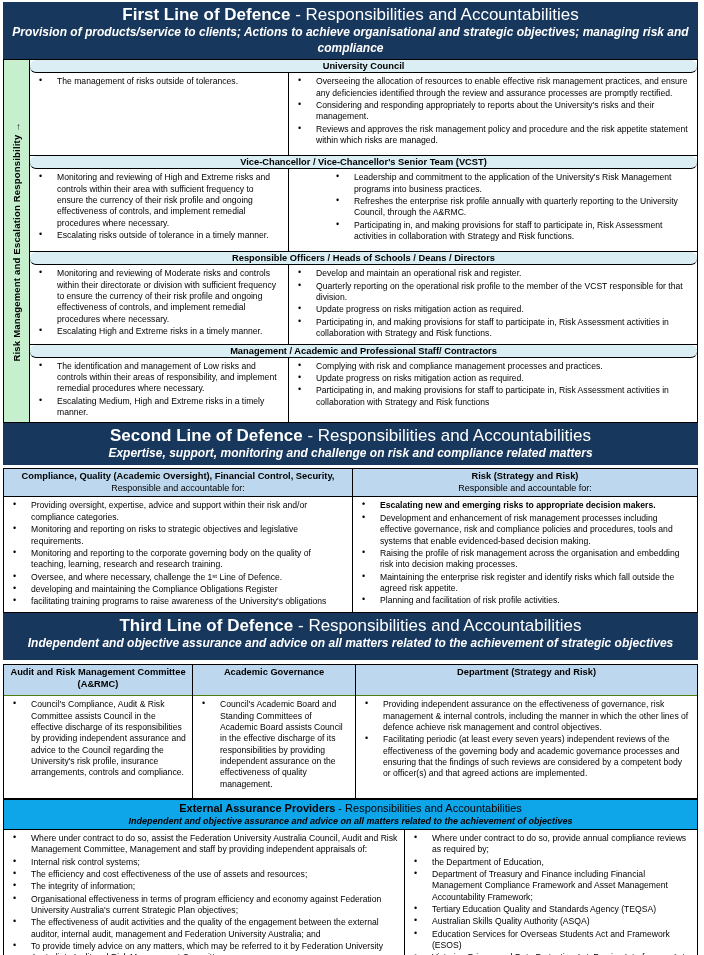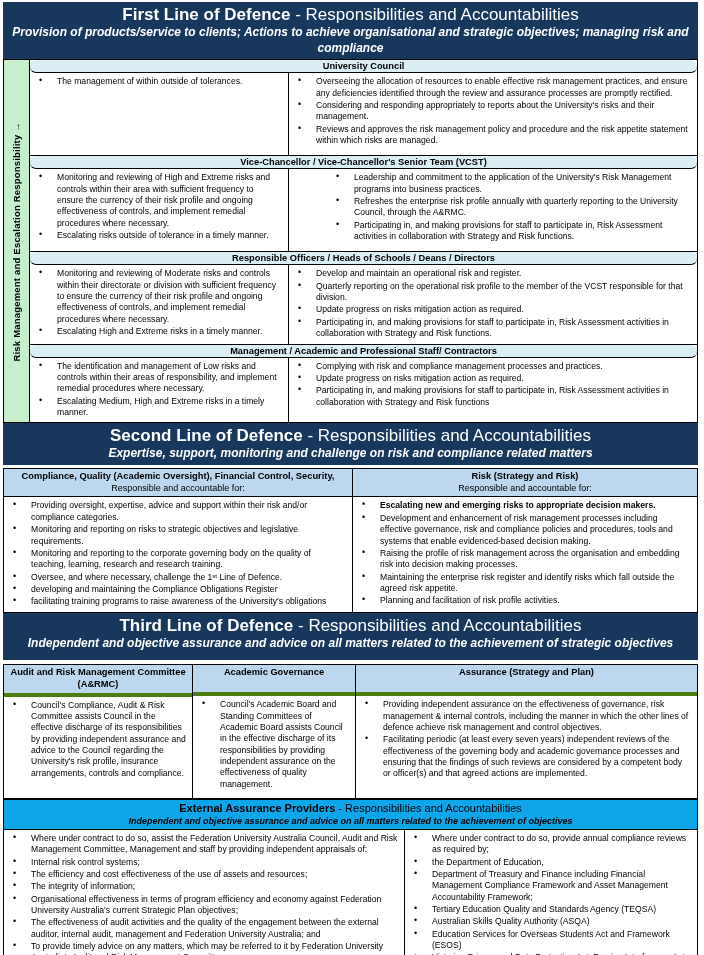--- a/index.html
+++ b/index.html
@@ -50,21 +50,21 @@
   .colhead2 { background:#BDD7EE; border-bottom:1px solid #000; text-align:center; padding:2px 6px 3px; }
   .colhead2 .h1 { font-weight:bold; font-size:9.3px; line-height:1.25; }
   .colhead2 .h2 { font-size:9px; line-height:1.2; }
 
   
   .t3 { display:flex; border:1px solid #000; margin-top:4px; min-height:135px; }
   .t3 .col { display:flex; flex-direction:column; }
   .t3 .c1 { width:189px; border-right:1px solid #000; }
   .t3 .c2 { width:163px; border-right:1px solid #000; }
   .t3 .c3 { flex:1; }
-  .colhead3 { background:#BDD7EE; border-bottom:4px solid #4d7c0f; text-align:center; font-weight:bold; font-size:9.3px; line-height:1.25; padding:2px 0; min-height:31px; }
+  .colhead3 { background:#BDD7EE; border-bottom:1px solid #4d7c0f; text-align:center; font-weight:bold; font-size:9.3px; line-height:1.25; padding:2px 0; min-height:31px; }
 
   
   .t4 { display:flex; border:1px solid #000; min-height:168px; }
   .t4 .colA { width:401px; border-right:1px solid #000; }
   .t4 .colB { flex:1; }
 </style>
 </head>
 <body>
 
 <div class="page">
@@ -79,21 +79,21 @@
       <div class="greenbar">
         <span>Risk Management and Escalation Responsibility →</span>
       </div>
       <div class="sections">
 
         <div class="sec s1">
           <div class="sec-head">University Council</div>
           <div class="sec-body">
             <div class="sec-left">
                 <ul class="blist">
-                  <li>The management of within outside of tolerances.</li>
+                  <li>The management of risks outside of tolerances.</li>
                 </ul>
               </div>
             <div class="sec-right">
                 <ul class="blist">
                   <li>Overseeing the allocation of resources to enable effective risk management practices, and ensure any deficiencies identified through the review and assurance processes are promptly rectified.</li>
                   <li>Considering and responding appropriately to reports about the University's risks and their management.</li>
                   <li>Reviews and approves the risk management policy and procedure and the risk appetite statement within which risks are managed.</li>
                 </ul>
               </div>
           </div>
@@ -207,21 +207,21 @@
             <li>Council's Compliance, Audit &amp; Risk Committee assists Council in the effective discharge of its responsibilities by providing independent assurance and advice to the Council regarding the University's risk profile, insurance arrangements, controls and compliance.</li>
           </ul>
       </div>
       <div class="col c2">
         <div class="colhead3">Academic Governance</div>
         <ul class="blist">
             <li>Council's Academic Board and Standing Committees of Academic Board assists Council in the effective discharge of its responsibilities by providing independent assurance on the effectiveness of quality management.</li>
           </ul>
       </div>
       <div class="col c3">
-        <div class="colhead3">Assurance (Strategy and Plan)</div>
+        <div class="colhead3">Department (Strategy and Risk)</div>
         <ul class="blist">
             <li>Providing independent assurance on the effectiveness of governance, risk management &amp; internal controls, including the manner in which the other lines of defence achieve risk management and control objectives.</li>
             <li>Facilitating periodic (at least every seven years) independent reviews of the effectiveness of the governing body and academic governance processes and ensuring that the findings of such reviews are considered by a competent body or officer(s) and that agreed actions are implemented.</li>
           </ul>
       </div>
     </div>
 
     <div class="gray">
       <div class="t"><span class="b">External Assurance Providers</span><span> - Responsibilities and Accountabilities</span></div>
       <div class="sub">Independent and objective assurance and advice on all matters related to the achievement of objectives</div>

